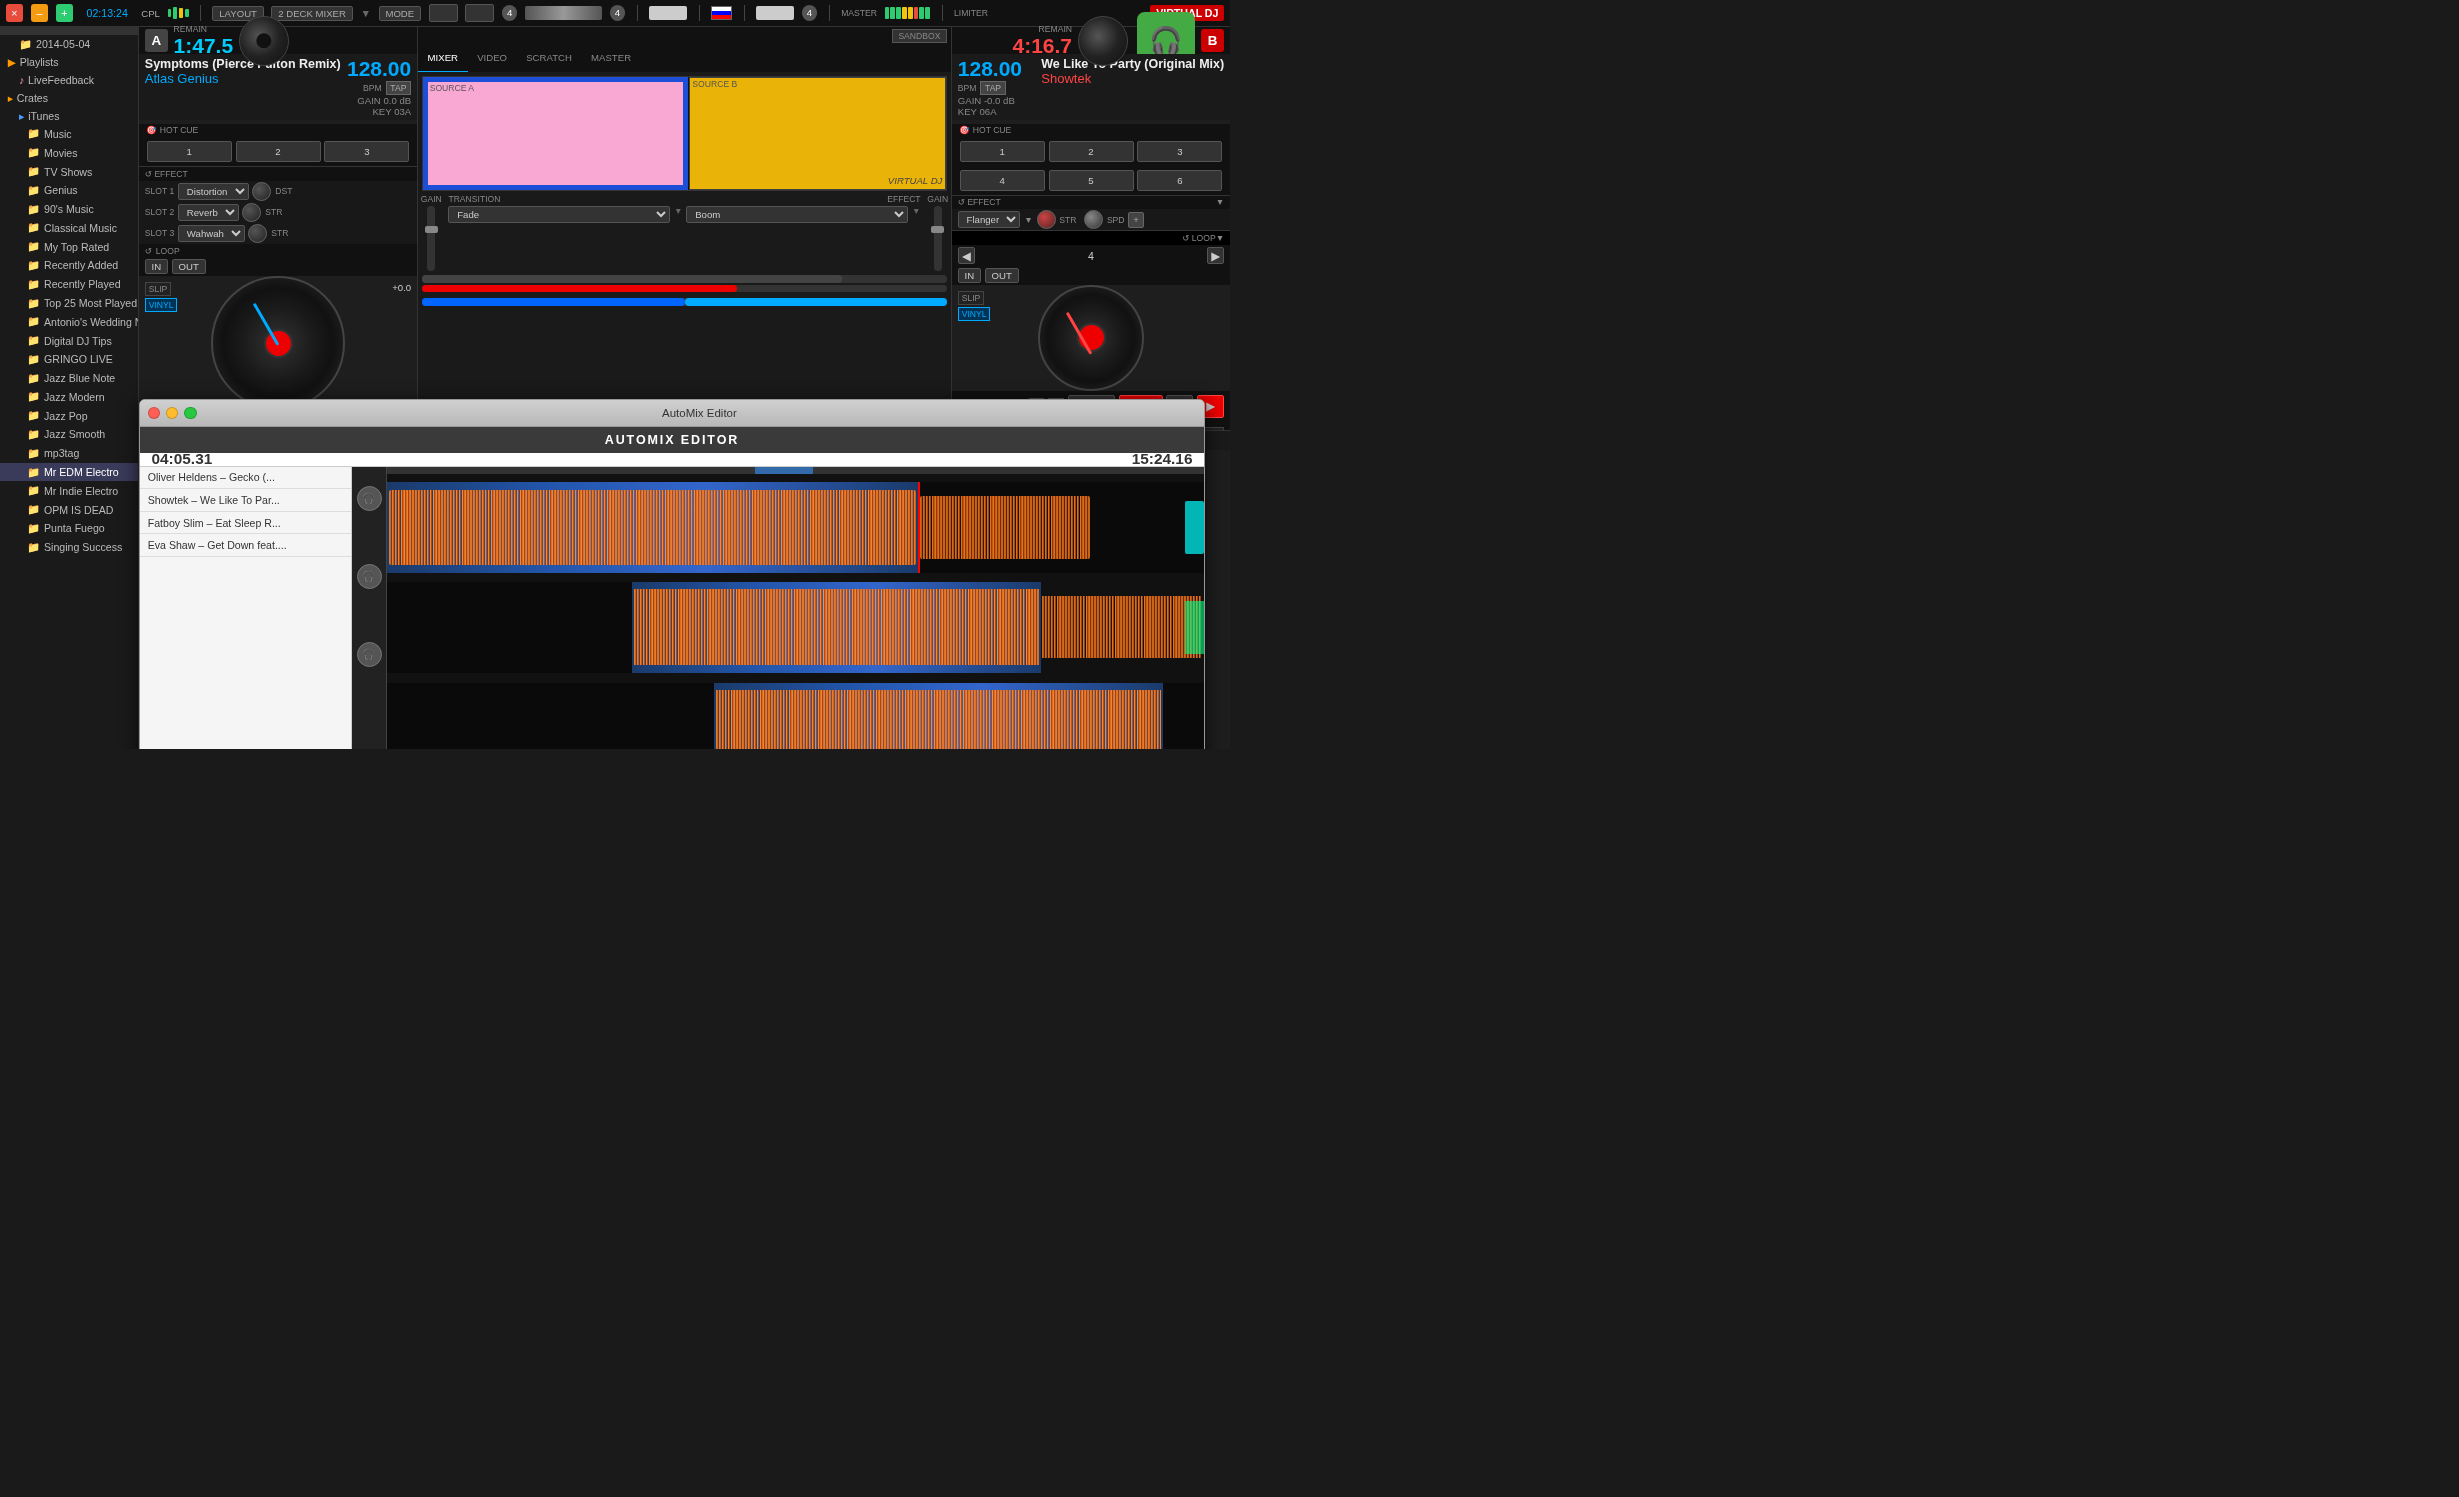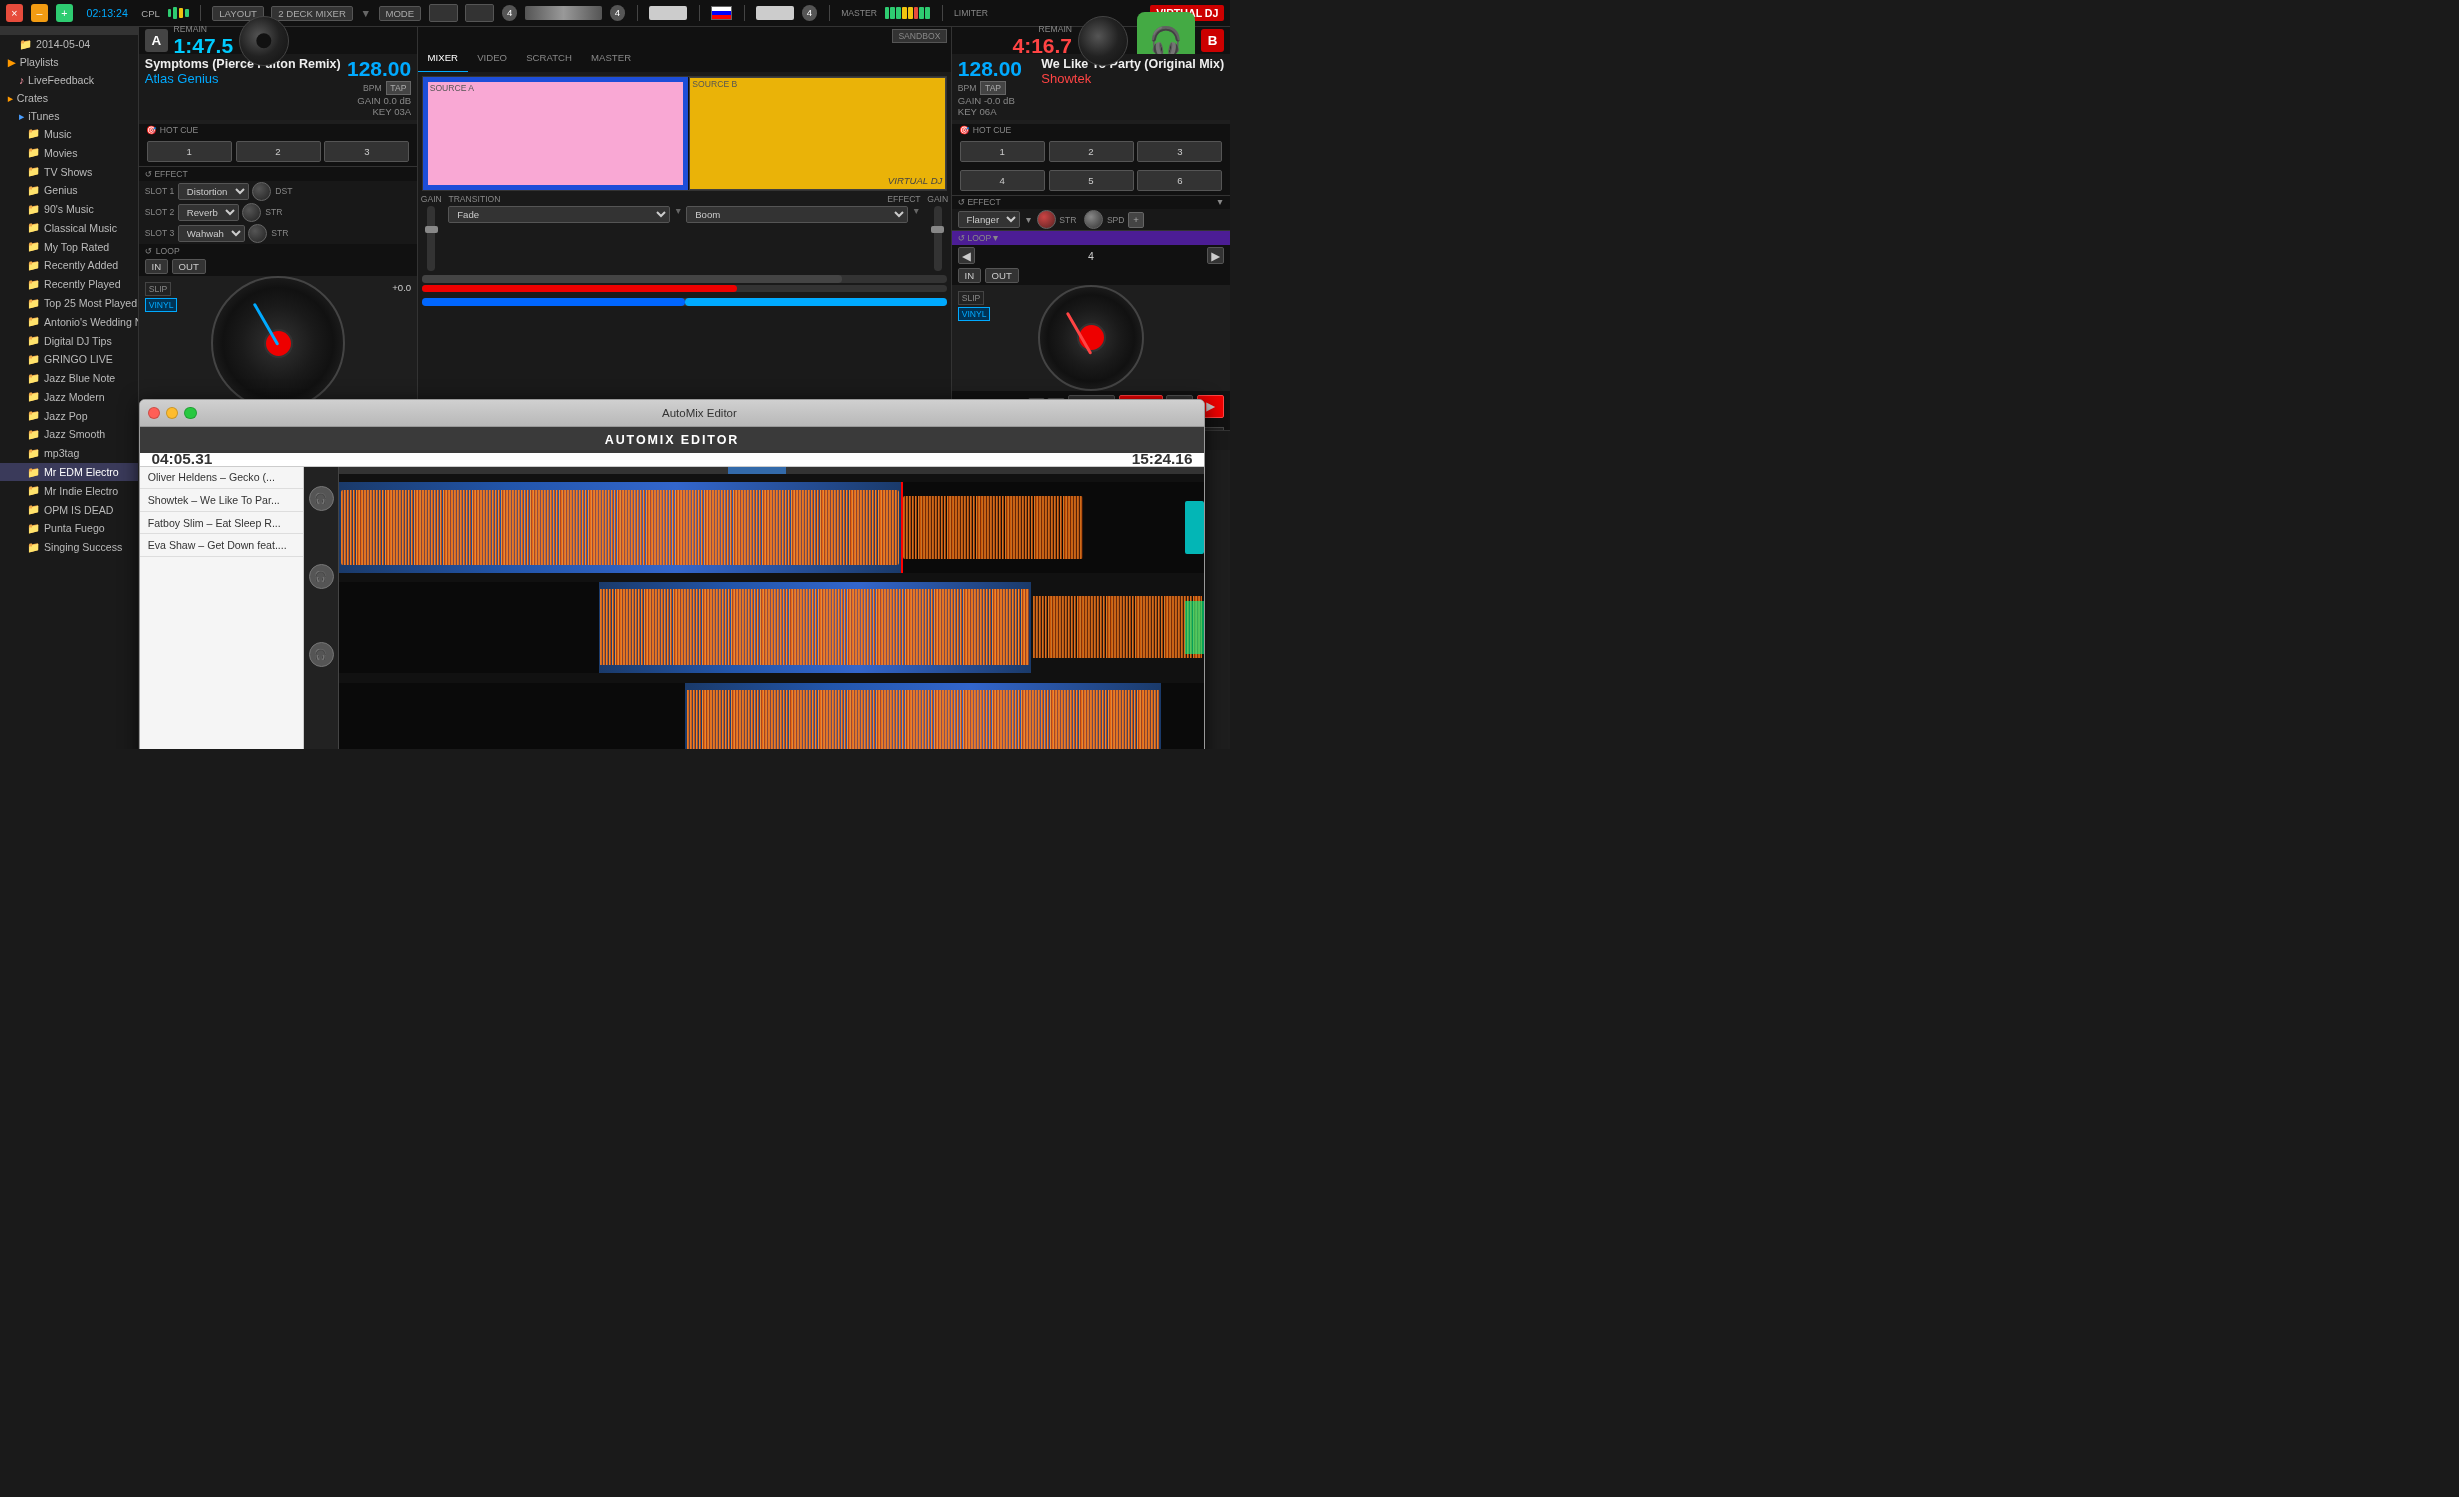--- a/index.html
+++ b/index.html
@@ -347,21 +347,21 @@
       height: 14px;
     }
     .automix-time-left { font-size: 15.4px; color: #333; font-weight: bold; }
     .automix-time-right { font-size: 15.4px; color: #333; font-weight: bold; }
     .automix-content {
       flex: 1;
       display: flex;
       overflow: hidden;
     }
     .automix-playlist {
-      width: 164px;
+      width: 212px;
       background: #f5f5f5;
       border-right: 1px solid #ccc;
       overflow-y: auto;
       flex-shrink: 0;
     }
     .playlist-item {
       padding: 4.8px 7.7px;
       font-size: 10.6px;
       color: #333;
       border-bottom: 1px solid #ddd;
@@ -1006,21 +1006,21 @@
             <option>Flanger</option>
           </select>
           <span style="font-size:8.6px;color:#888;">▼</span>
           <div class="effect-knob" style="background:radial-gradient(circle at 35% 35%,#c44,#522);"></div>
           <span class="effect-label">STR</span>
           <div class="effect-knob" style="background:radial-gradient(circle at 35% 35%,#888,#333);margin-left:3.8px;"></div>
           <span class="effect-label">SPD</span>
           <button style="width:15.4px;height:15.4px;background:#444;border:1px solid #666;color:#aaa;font-size:9.6px;cursor:pointer;border-radius:1.9px;">+</button>
         </div>
 
-        <div style="background:#4c1d95;padding:1.9px 5.8px;display:flex;justify-content:flex-start;align-items:center;font-size:8.6px;color:#888;border-top:1px solid #333;">
+        <div style="background:#000000;padding:1.9px 5.8px;display:flex;justify-content:flex-end;align-items:center;font-size:8.6px;color:#888;border-top:1px solid #333;">
           <span>↺ <span>LOOP</span></span>
           <span>▼</span>
         </div>
         <div style="display:flex;gap:3.8px;padding:1.9px 5.8px;background:#111;justify-content:space-between;align-items:center;">
           <button class="pm-btn">◀</button>
           <span style="font-size:10.6px;color:#ccc;">4</span>
           <button class="pm-btn">▶</button>
         </div>
         <div style="display:flex;gap:3.8px;padding:1.9px 5.8px;background:#111;">
           <button class="loop-btn">IN</button>

